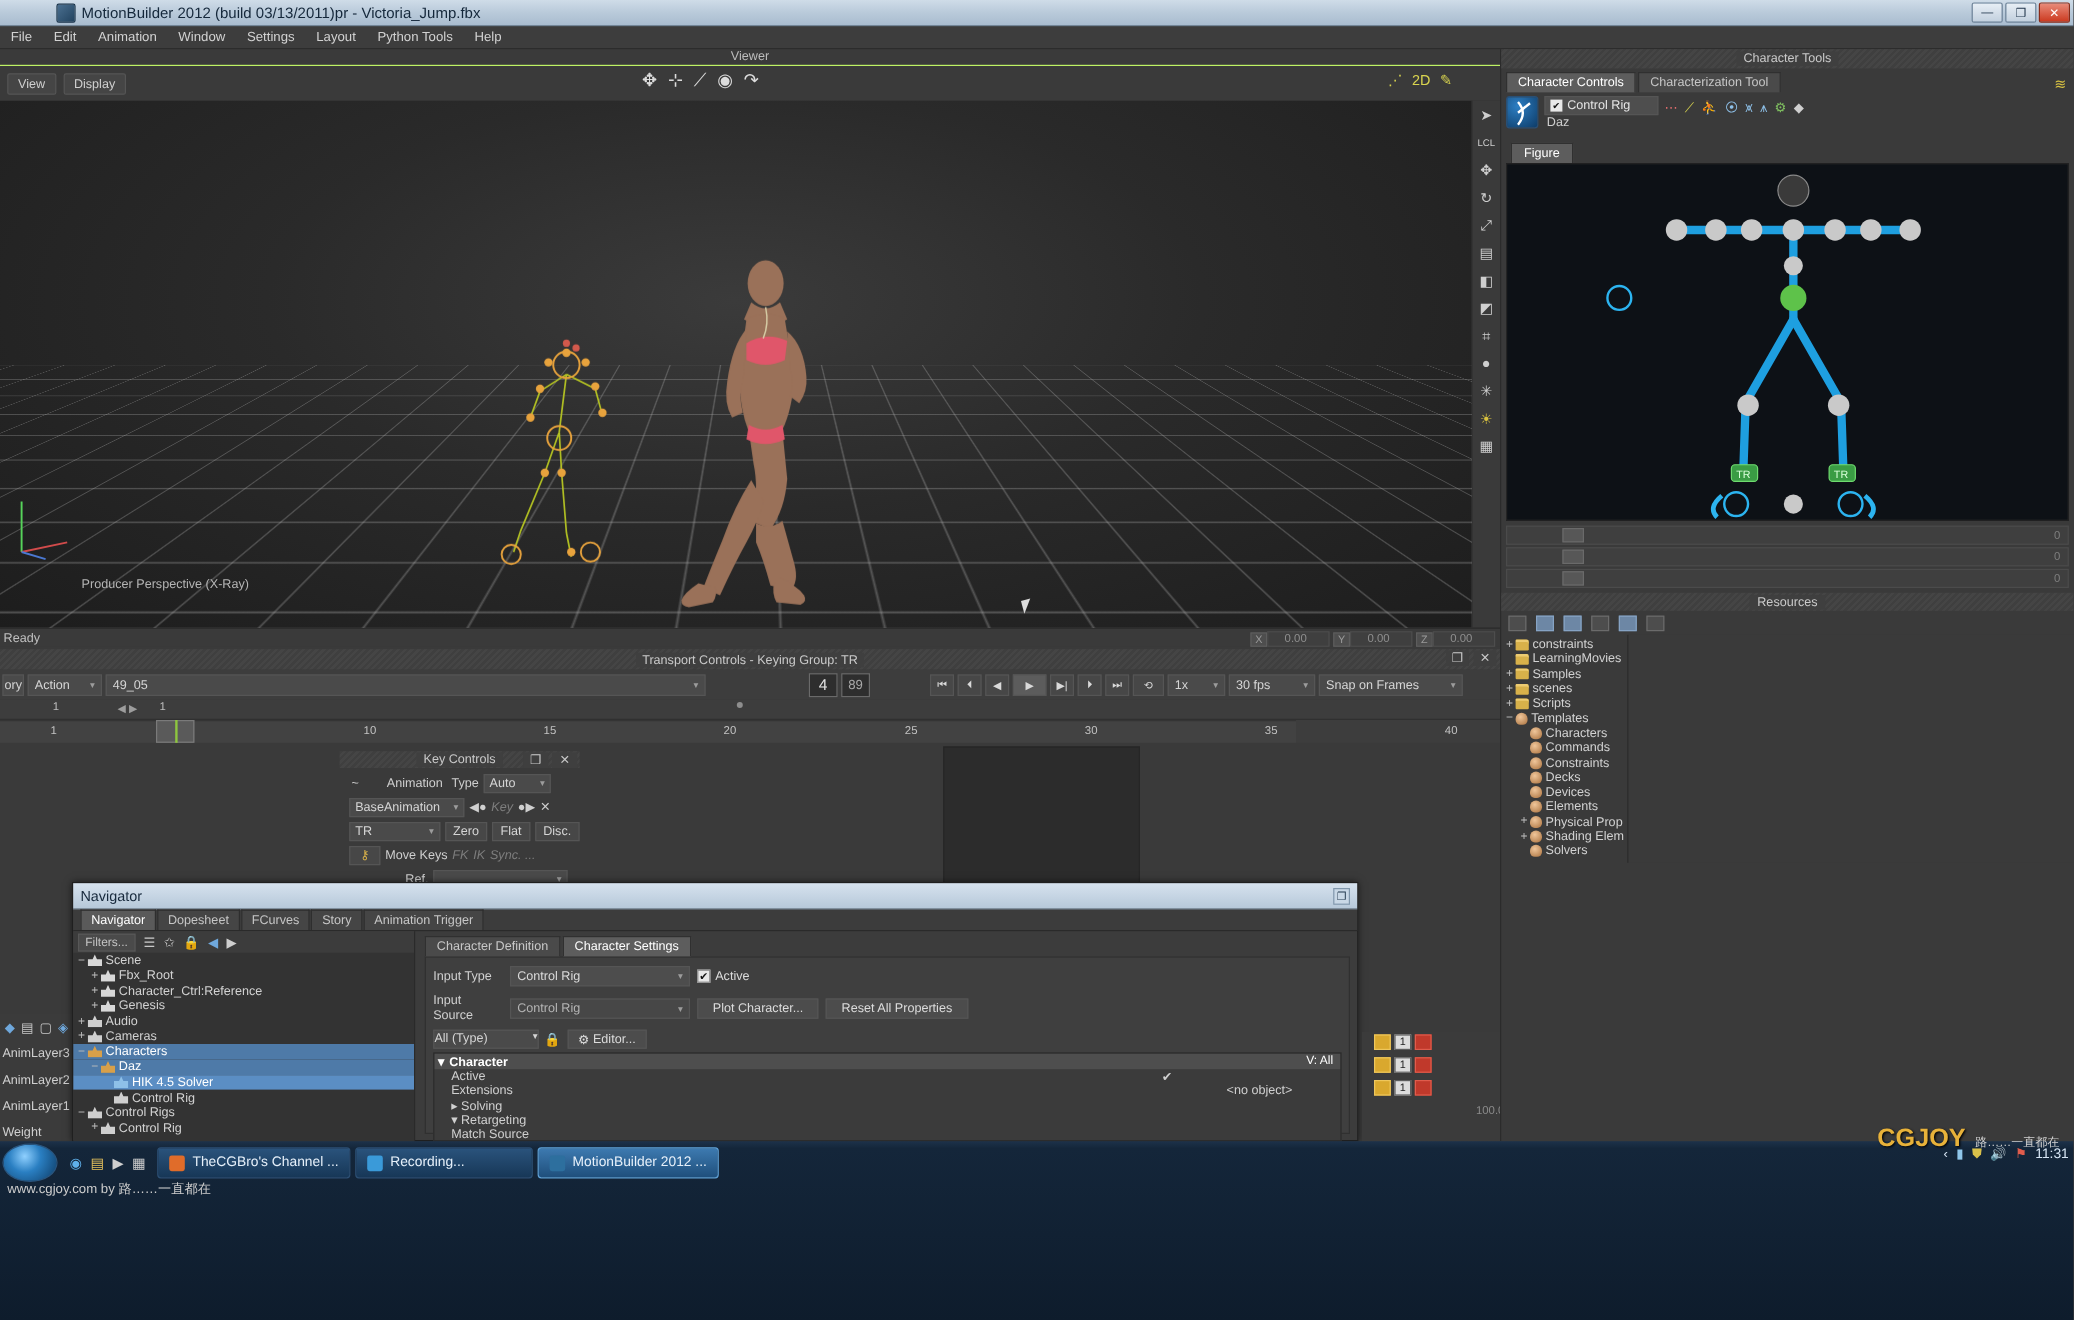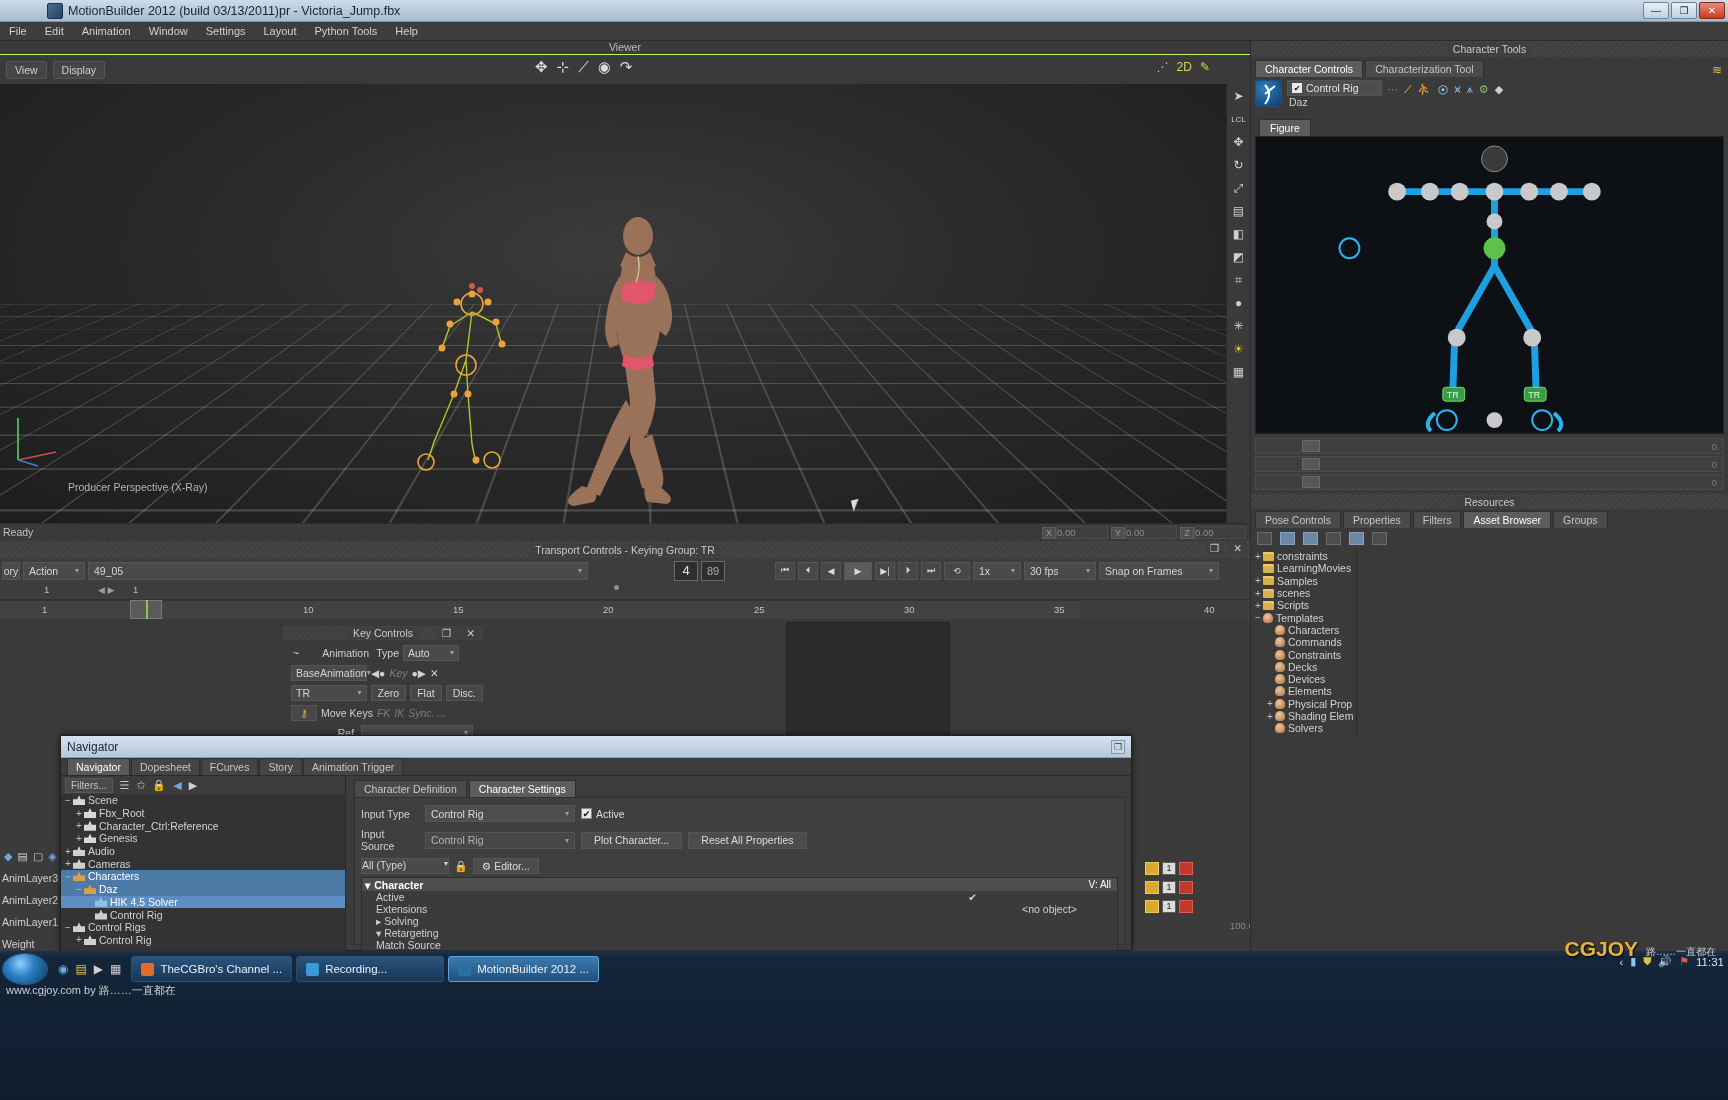--- a/index.html
+++ b/index.html
@@ -52,21 +52,21 @@
   .vp-side { position:absolute; right:0; top:43px; width:24px; height:439px;
      background:#3a3a3a; border-left:1px solid #2b2b2b; display:flex; flex-direction:column;
      align-items:center; padding-top:4px; gap:7px; font-size:12px; color:#cfcfcf; }
   .vp-side .sic { width:16px; height:16px; display:flex; align-items:center; justify-content:center; }
   .status-strip { position:absolute; left:0; top:482px; width:1250px; height:16px;
      background:#3a3a3a; border-top:1px solid #2b2b2b; display:flex; align-items:center; }
   .status-strip .ready { font-size:10.5px; padding-left:3px; color:#c0c0c0; }
   .coordbox { position:absolute; right:4px; top:2px; display:flex; gap:3px; }
   .coordbox .cf { display:flex; align-items:center; }
   .coordbox .ck { background:#4e4e4e; border:1px solid #5d5d5d; width:14px; text-align:center; font-size:9px; color:#9a9a9a;}
-  .coordbox .cv { background:#3f3f3f; border:1px solid #4d4d4d; width:52px; 
+  .coordbox .cv { background:#3f3f3f; border:1px solid #4d4d4d; width:52px; text-align:right;
      padding-right:18px; font-size:9.5px; color:#8e8e8e; }
 
   
   .transport-head { position:absolute; left:0; top:541px; width:1250px; height:17px;
      background:repeating-linear-gradient(135deg,#3f3f3f 0 2px,#454545 2px 4px);
      display:flex; align-items:center; justify-content:center; }
   .transport-head span { font-size:10.5px; color:#cacaca;
      background:#3f3f3f; padding:0 5px; }
   .th-btns { position:absolute; right:3px; top:1px; display:flex; gap:4px; color:#bdbdbd; font-size:10px;}
   .transport { position:absolute; left:0; top:558px; width:1250px; height:25px;
@@ -461,21 +461,21 @@
       <div class="kc-row">
         <div class="kc-lbl" style="width:16px">~</div>
         <div class="kc-lbl" style="width:66px">Animation</div>
         <div class="kc-lbl" style="width:26px">Type</div>
         <div class="kc-dd" style="width:56px">
           <span>Auto</span>
             <span class="car">▾</span>
         </div>
       </div>
       <div class="kc-row">
-        <div class="kc-dd" style="width:76px;margin-left:8px">
+        <div class="kc-dd" style="width:96px;margin-left:8px">
           <span>BaseAnimation</span>
             <span class="car">▾</span>
         </div>
         <div class="kc-lbl">◀●</div>
         <div class="kc-lbl kc-dim">Key</div>
         <div class="kc-lbl">●▶</div>
         <div class="kc-lbl">✕</div>
       </div>
       <div class="kc-row">
         <div class="kc-dd" style="width:90px;margin-left:8px">
@@ -790,27 +790,20 @@
       <div class="slot">
         <div class="sk"></div>
         <div class="sv">0</div>
       </div>
     </div>
 
     
     <div class="res-title">
       <span>Resources</span>
     </div>
-    <div class="res-tabs">
-      <div class="rtab">Pose Controls</div>
-      <div class="rtab">Properties</div>
-      <div class="rtab">Filters</div>
-      <div class="rtab active">Asset Browser</div>
-      <div class="rtab">Groups</div>
-    </div>
     <div class="res-tools">
       <div class="res-ic"></div>
       <div class="res-ic on"></div>
       <div class="res-ic on"></div>
       <div class="res-ic"></div>
       <div class="res-ic on"></div>
       <div class="res-ic"></div>
     </div>
     <div class="res-body">
       <div class="res-tree" id="res-tree">

